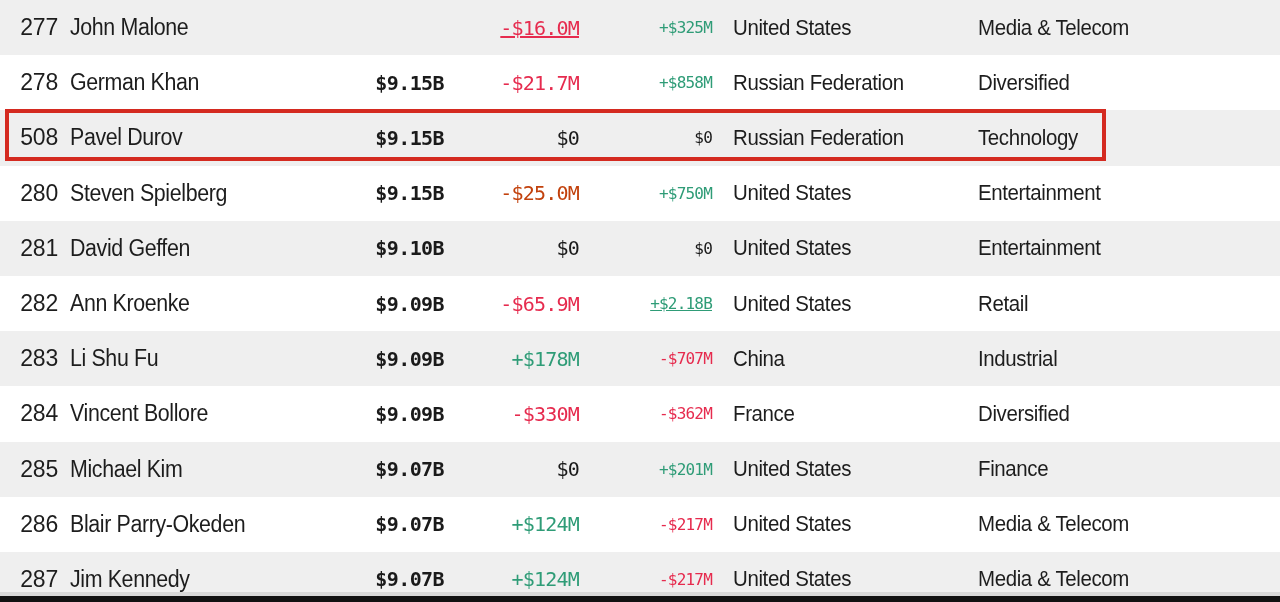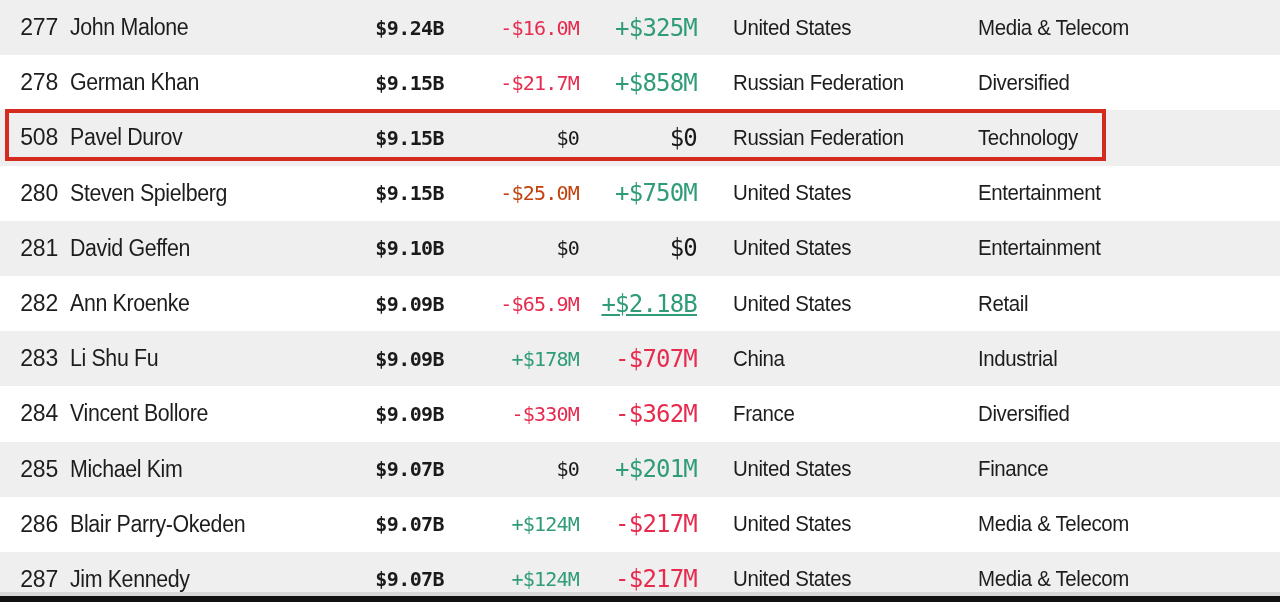--- a/index.html
+++ b/index.html
@@ -62,24 +62,24 @@
   }
   .c-lastch {
     position:absolute; left:452px; width:127px;
     text-align:right;
     font-family:"DejaVu Sans Mono", monospace;
     font-size:20px;
     font-weight:400;
     letter-spacing:-0.8px;
   }
   .c-ytdch {
-    position:absolute; left:570px; width:127px;
+    position:absolute; left:585px; width:127px;
     text-align:right;
     font-family:"DejaVu Sans Mono", monospace;
-    font-size:24px;
+    font-size:16px;
     font-weight:400;
     letter-spacing:-0.8px;
   }
   .c-country {
     position:absolute; left:733px; width:240px;
     text-align:left;
     font-family:"Liberation Sans", sans-serif;
     font-size:22px;
     font-weight:400;
     color:#1d1d1d;
@@ -129,22 +129,21 @@
 </style>
 </head>
 <body>
 
 <div id="app">
 
   <div id="table">
       <div class="row stripe" style="background: rgb(239, 239, 239);">
         <div class="cell c-rank">277</div>
         <div class="cell c-name">John Malone</div>
-        <div class="cell c-worth">$9.24B</div>
-        <div class="cell c-lastch neg" style="color: rgb(230, 43, 78);">-$16.0M</div>
+        <div class="cell c-lastch neg" style="color: rgb(230, 43, 78); text-decoration: underline;">-$16.0M</div>
         <div class="cell c-ytdch pos" style="color: rgb(47, 156, 119);">+$325M</div>
         <div class="cell c-country">United States</div>
         <div class="cell c-industry">Media &amp; Telecom</div>
       </div>
       <div class="row">
         <div class="cell c-rank">278</div>
         <div class="cell c-name">German Khan</div>
         <div class="cell c-worth">$9.15B</div>
         <div class="cell c-lastch neg" style="color: rgb(230, 43, 78);">-$21.7M</div>
         <div class="cell c-ytdch pos" style="color: rgb(47, 156, 119);">+$858M</div>

